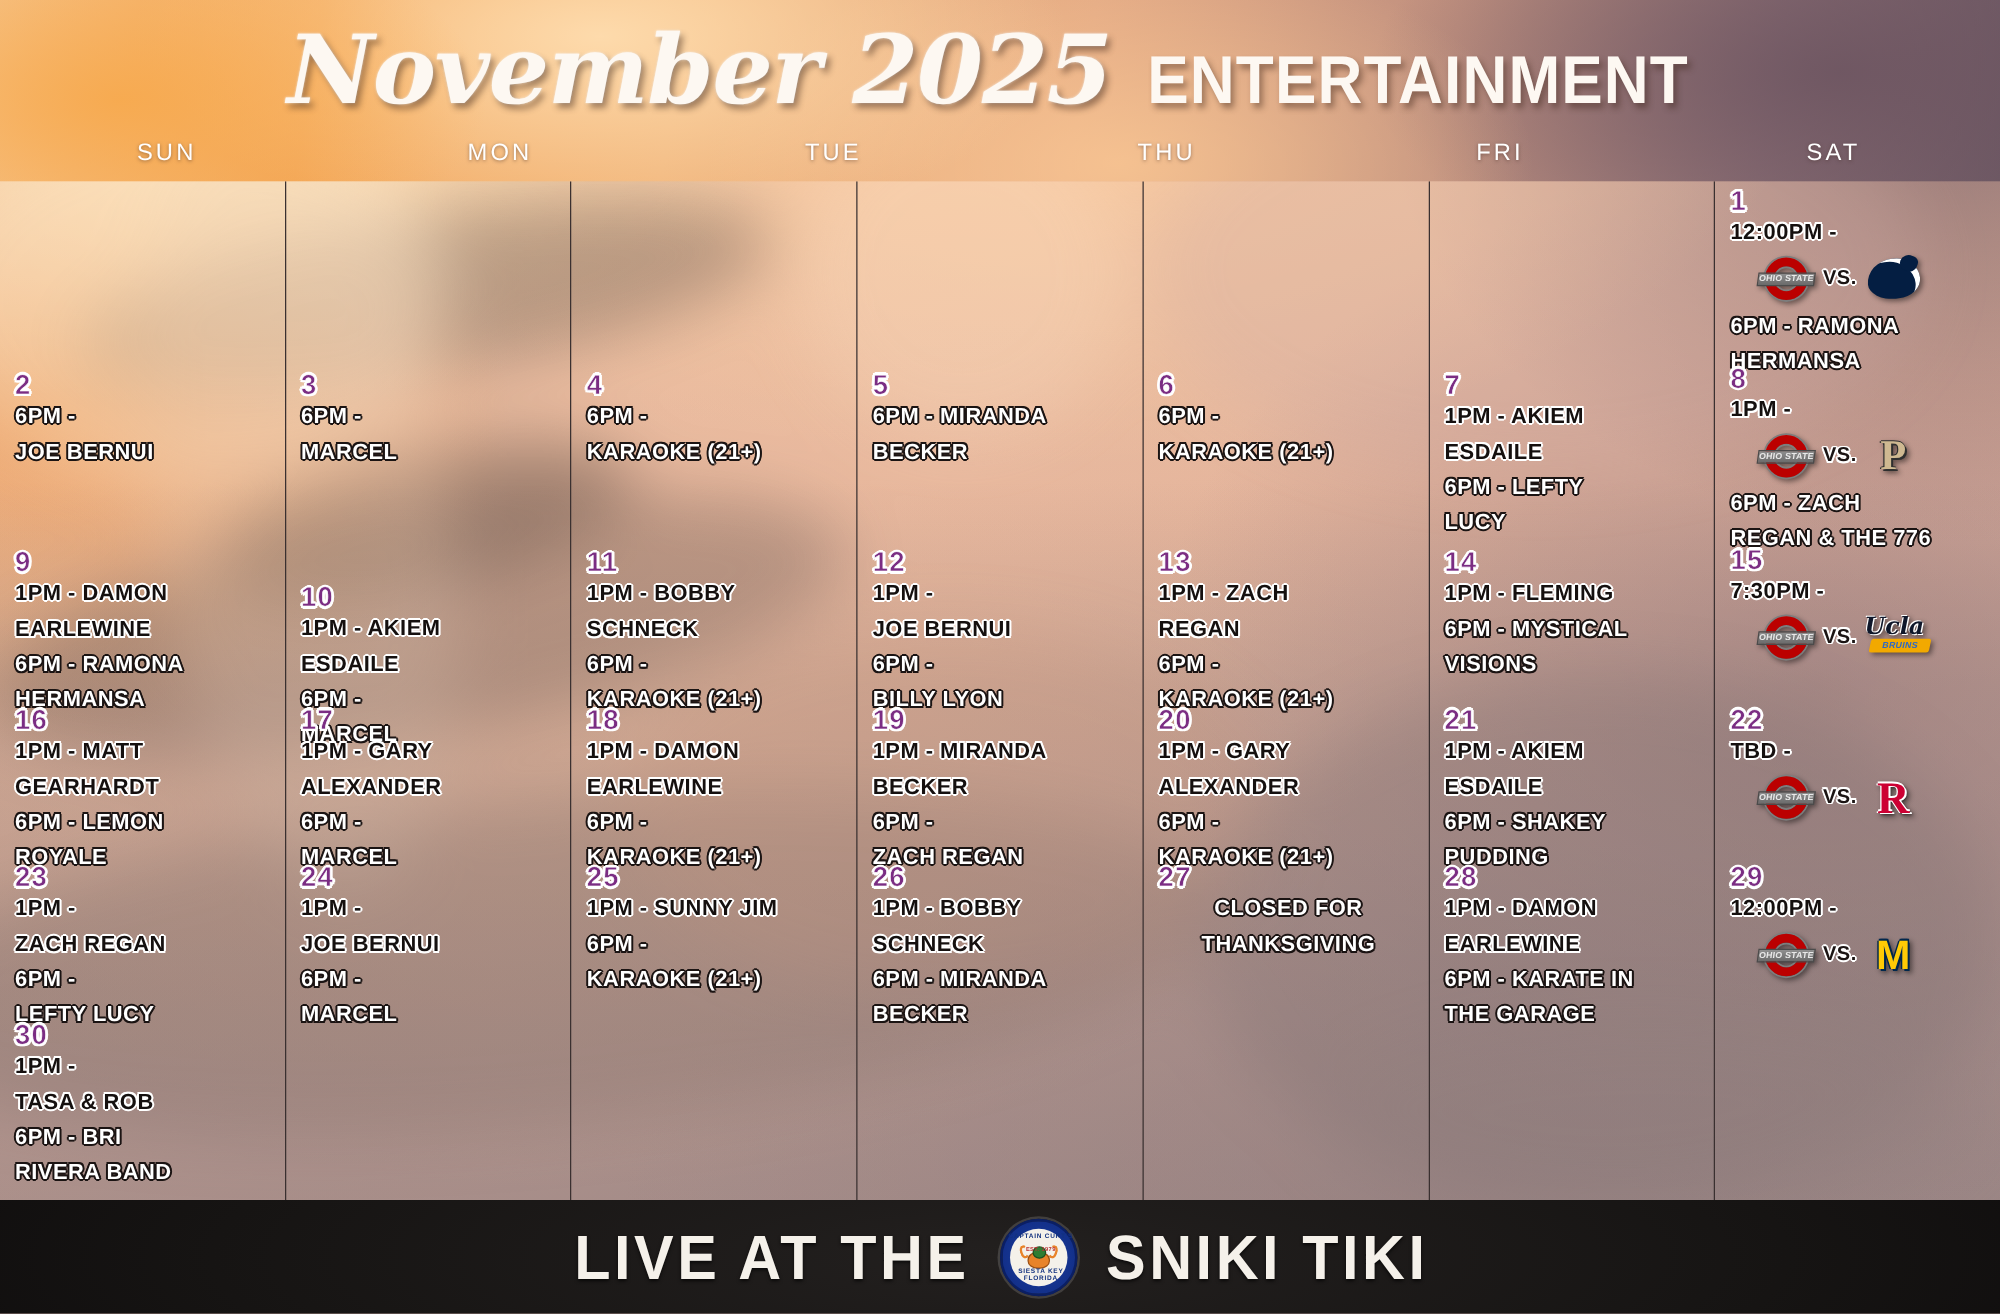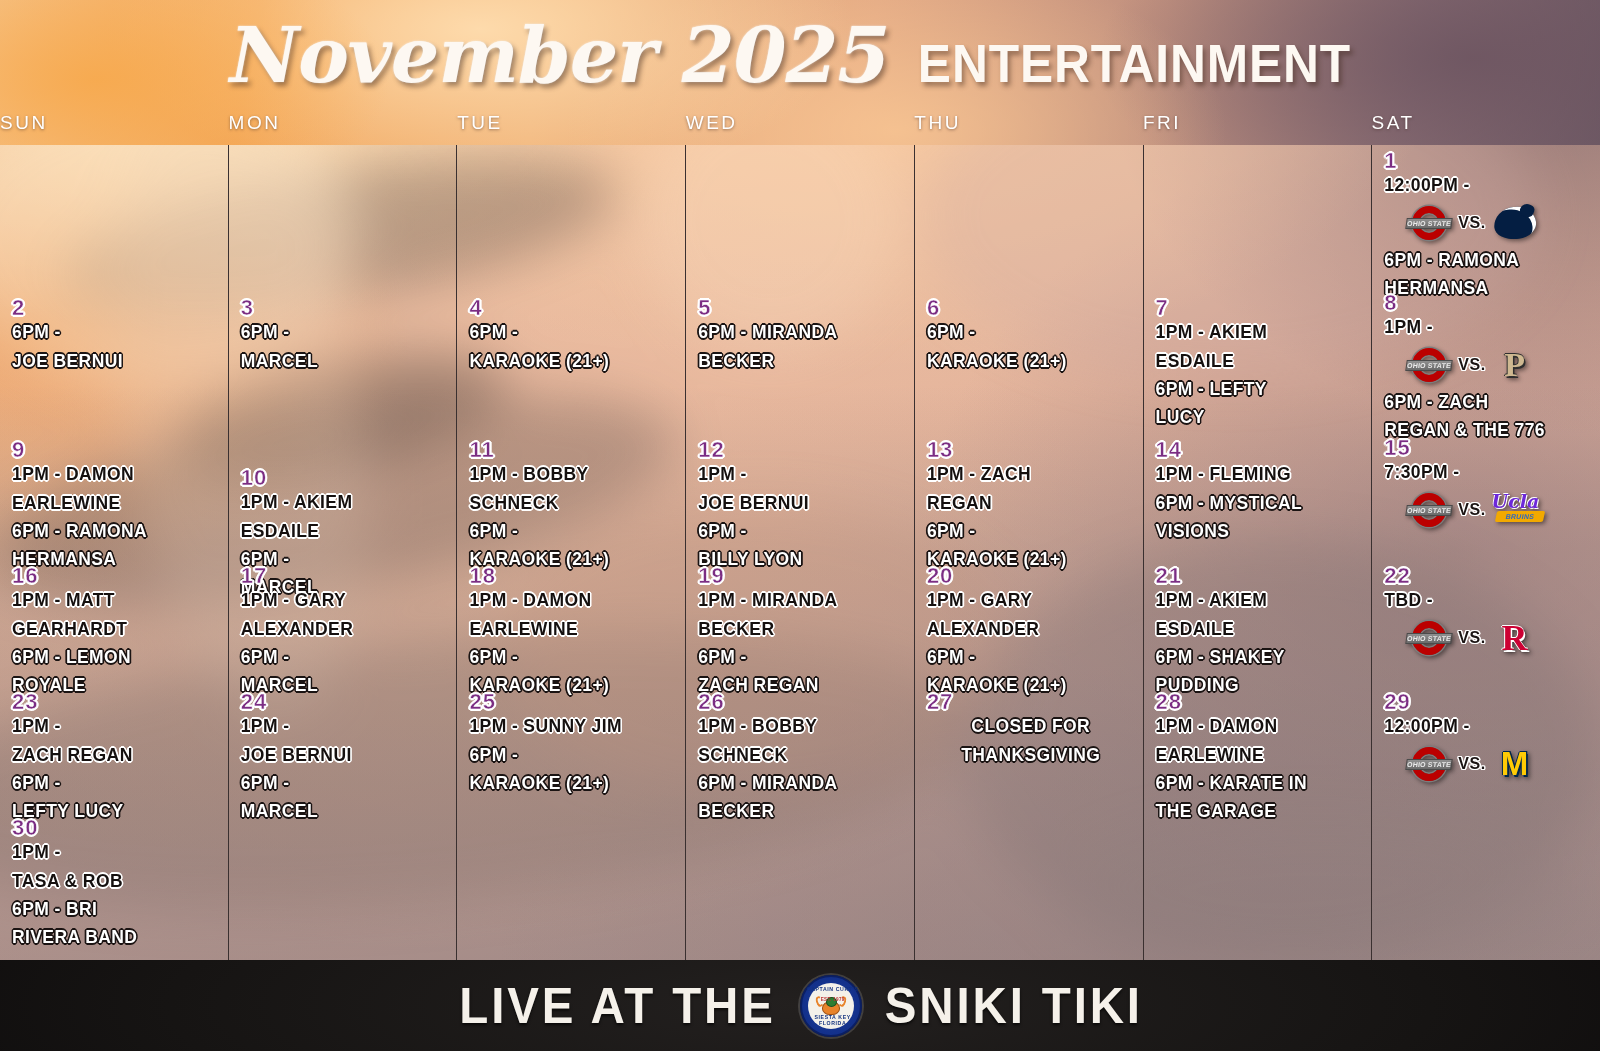--- a/index.html
+++ b/index.html
@@ -77,21 +77,21 @@
     font-weight:700; font-size:54px; color:#fdf8f2; letter-spacing:1px;
     text-shadow:3px 4px 5px rgba(60,35,25,.45);
     margin-left:10px; vertical-align:baseline;
     transform:scaleX(.92); display:inline-block;
   }
   #dow {
     position:absolute; left:0; top:112px; width:1600px; height:32px;
     display:flex; z-index:4;
   }
   #dow .dw {
-    flex:1 1 0; 
+    flex:1 1 0; text-align:center;
     font-size:19px; font-weight:400; letter-spacing:2.5px; color:#fff;
     text-shadow:0 1px 3px rgba(70,45,40,.55);
   }
 
   
   #grid {
     position:absolute; left:0; top:145px; width:1600px; height:815px;
     display:flex; z-index:2;
   }
   .col { flex:1 1 0; position:relative; padding:6px 8px 0 12px; }
@@ -164,21 +164,21 @@
   .lg-pur span {
     font-family:"Liberation Serif", serif; font-weight:700; font-size:34px;
     color:#cfb991; line-height:1;
     text-shadow:1.5px 1.5px 0 #2f2f2f, -1px 0 #2f2f2f, 0 -1px #2f2f2f;
   }
   
   .lg-ucla { width:54px; }
   .lg-ucla .scr {
     position:absolute; left:0; top:2px; width:54px;
     font-family:"DejaVu Serif", serif; font-style:italic; font-weight:700;
-    font-size:19px; color:#6d28d9; line-height:1;
+    font-size:19px; color:#0f172a; line-height:1;
     text-shadow:1px 1px 0 #fff, -.8px -.8px 0 #fff;
   }
   .lg-ucla .br {
     position:absolute; left:4px; top:21px; width:48px; height:11px;
     background:#f2a900; border-radius:2px; transform:skewX(-12deg);
     color:#2d68c4; font-size:7px; font-weight:800; line-height:11px;
     text-align:center; letter-spacing:.3px;
   }
   
   .lg-rut { display:flex; align-items:center; justify-content:center; }
@@ -268,21 +268,20 @@
 </div>
 
 <div id="header">
   <div id="title">
     <span class="t-script">November 2025</span><span class="t-block">ENTERTAINMENT</span>
   </div>
   <div id="dow">
     <div class="dw">SUN</div>
     <div class="dw">MON</div>
     <div class="dw">TUE</div>
-    <div class="dw">WED</div>
     <div class="dw">THU</div>
     <div class="dw">FRI</div>
     <div class="dw">SAT</div>
   </div>
 </div>
 
 <div id="grid">
   <div class="col" id="col-sun">
       <div class="day" style="position: absolute; left: 12px; right: 8px; top: 150px;">
         <div class="daynum">2</div>

